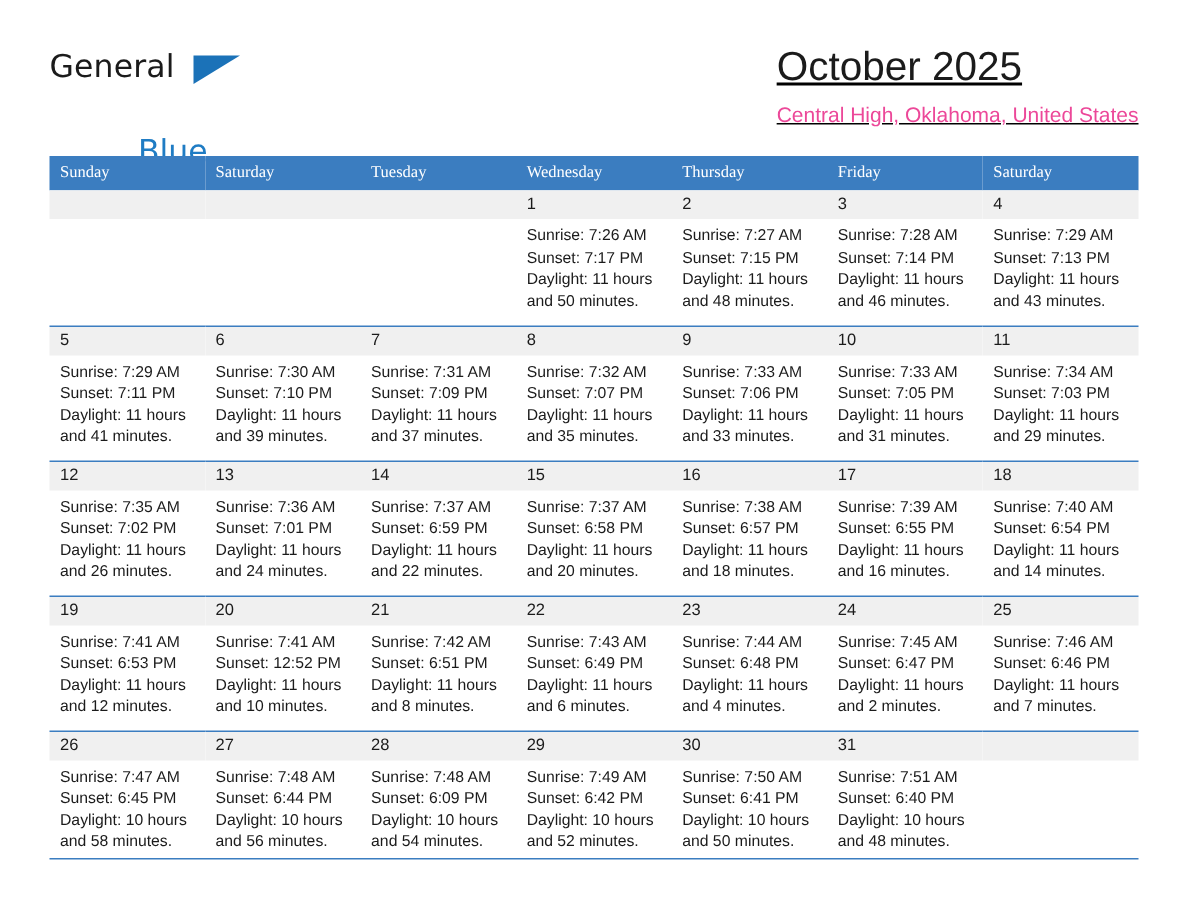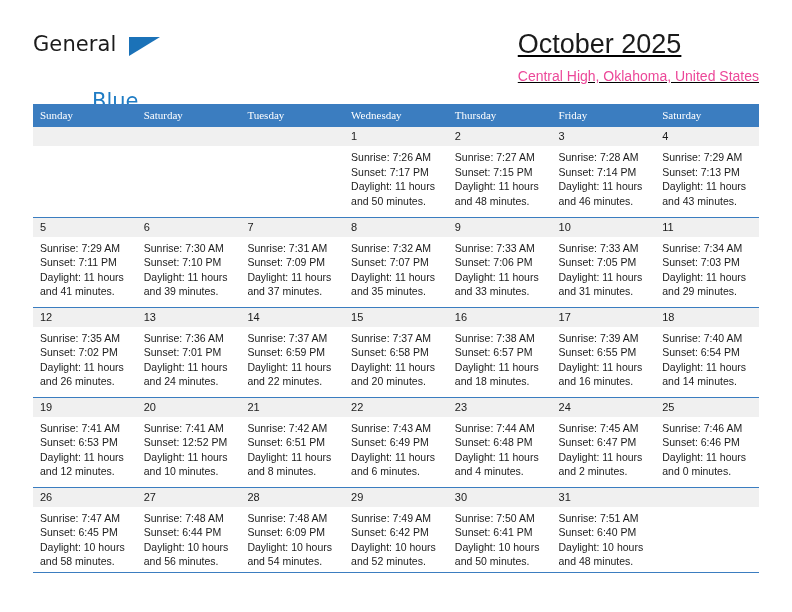--- a/index.html
+++ b/index.html
@@ -450,21 +450,21 @@
             <div class="line">Daylight: 11 hours</div>
             <div class="line">and 2 minutes.</div>
           </div>
         </td>
         <td>
           <span class="daynum">25</span>
           <div class="cell-body">
             <div class="line">Sunrise: 7:46 AM</div>
             <div class="line">Sunset: 6:46 PM</div>
             <div class="line">Daylight: 11 hours</div>
-            <div class="line">and 0 minutes.</div>
+            <div class="line">and 7 minutes.</div>
           </div>
         </td>
       </tr>
 
       <tr class="week-row">
         <td>
           <span class="daynum">26</span>
           <div class="cell-body">
             <div class="line">Sunrise: 7:47 AM</div>
             <div class="line">Sunset: 6:45 PM</div>

